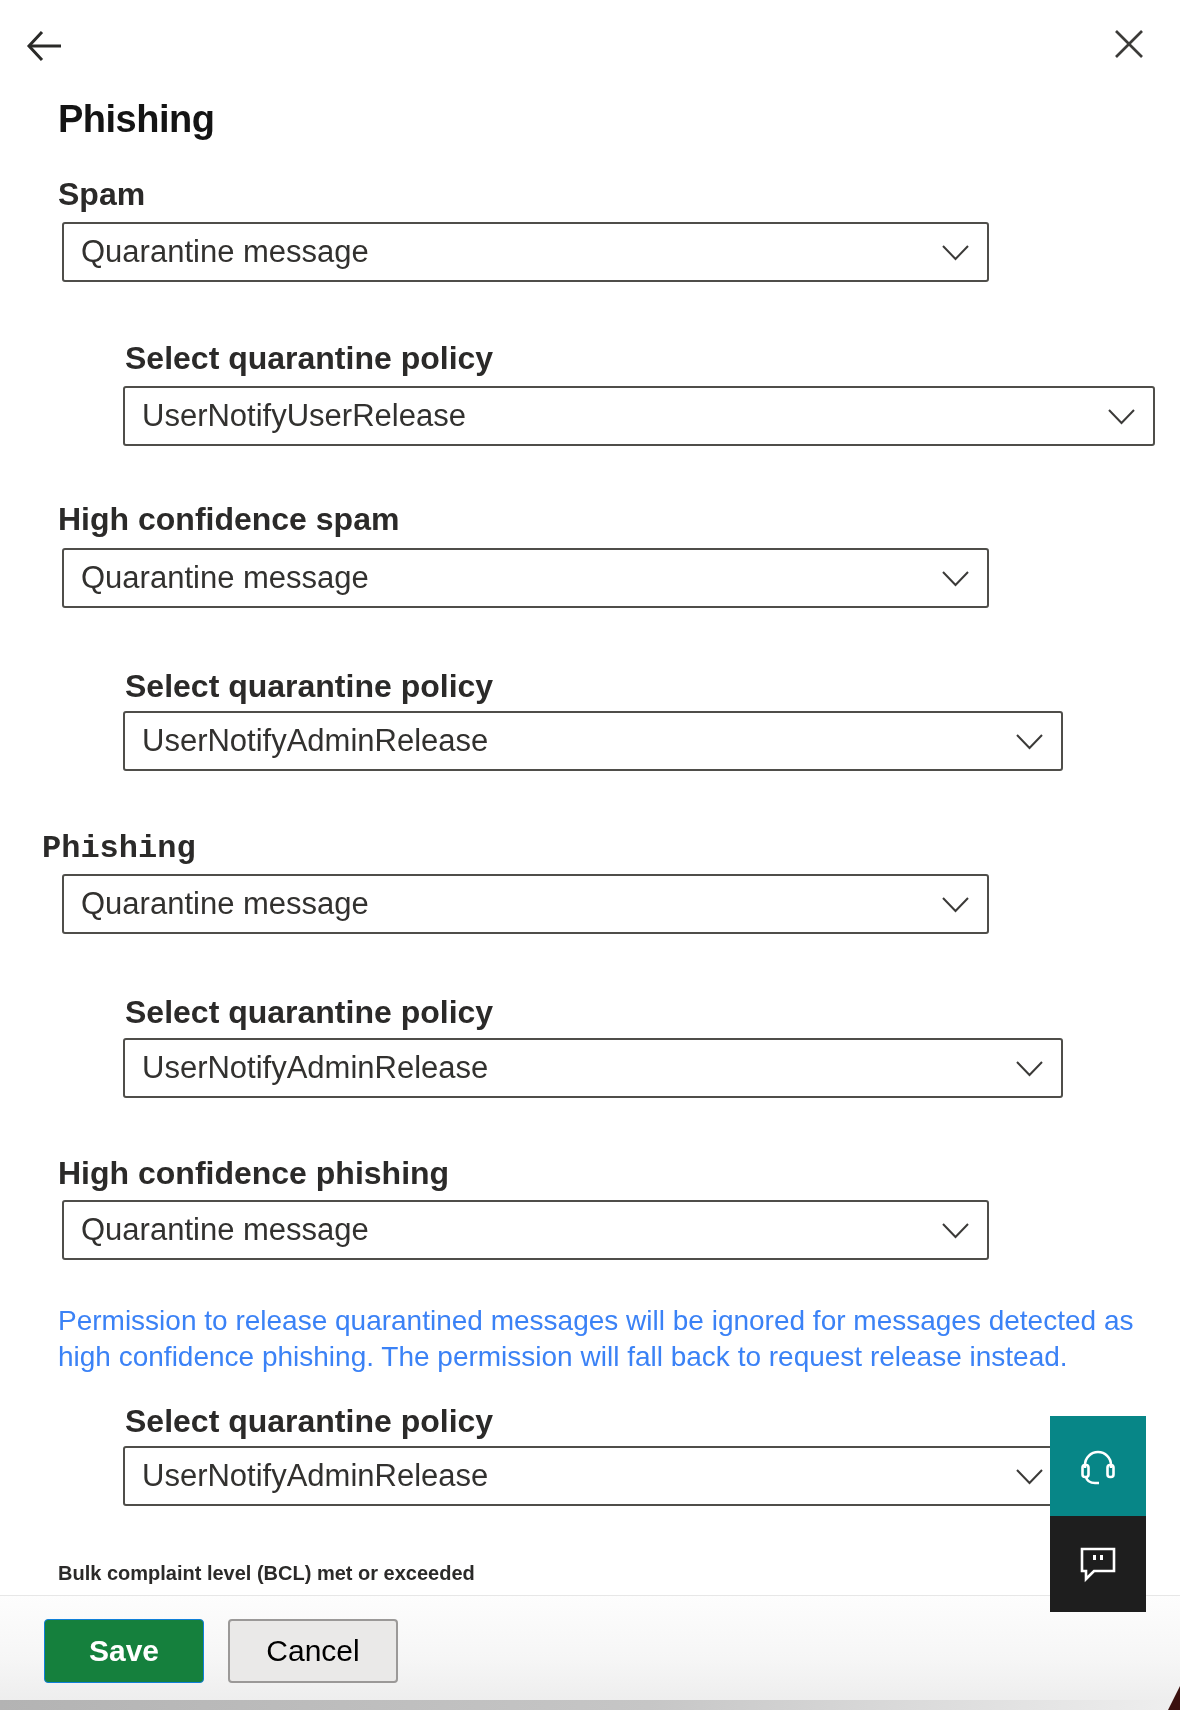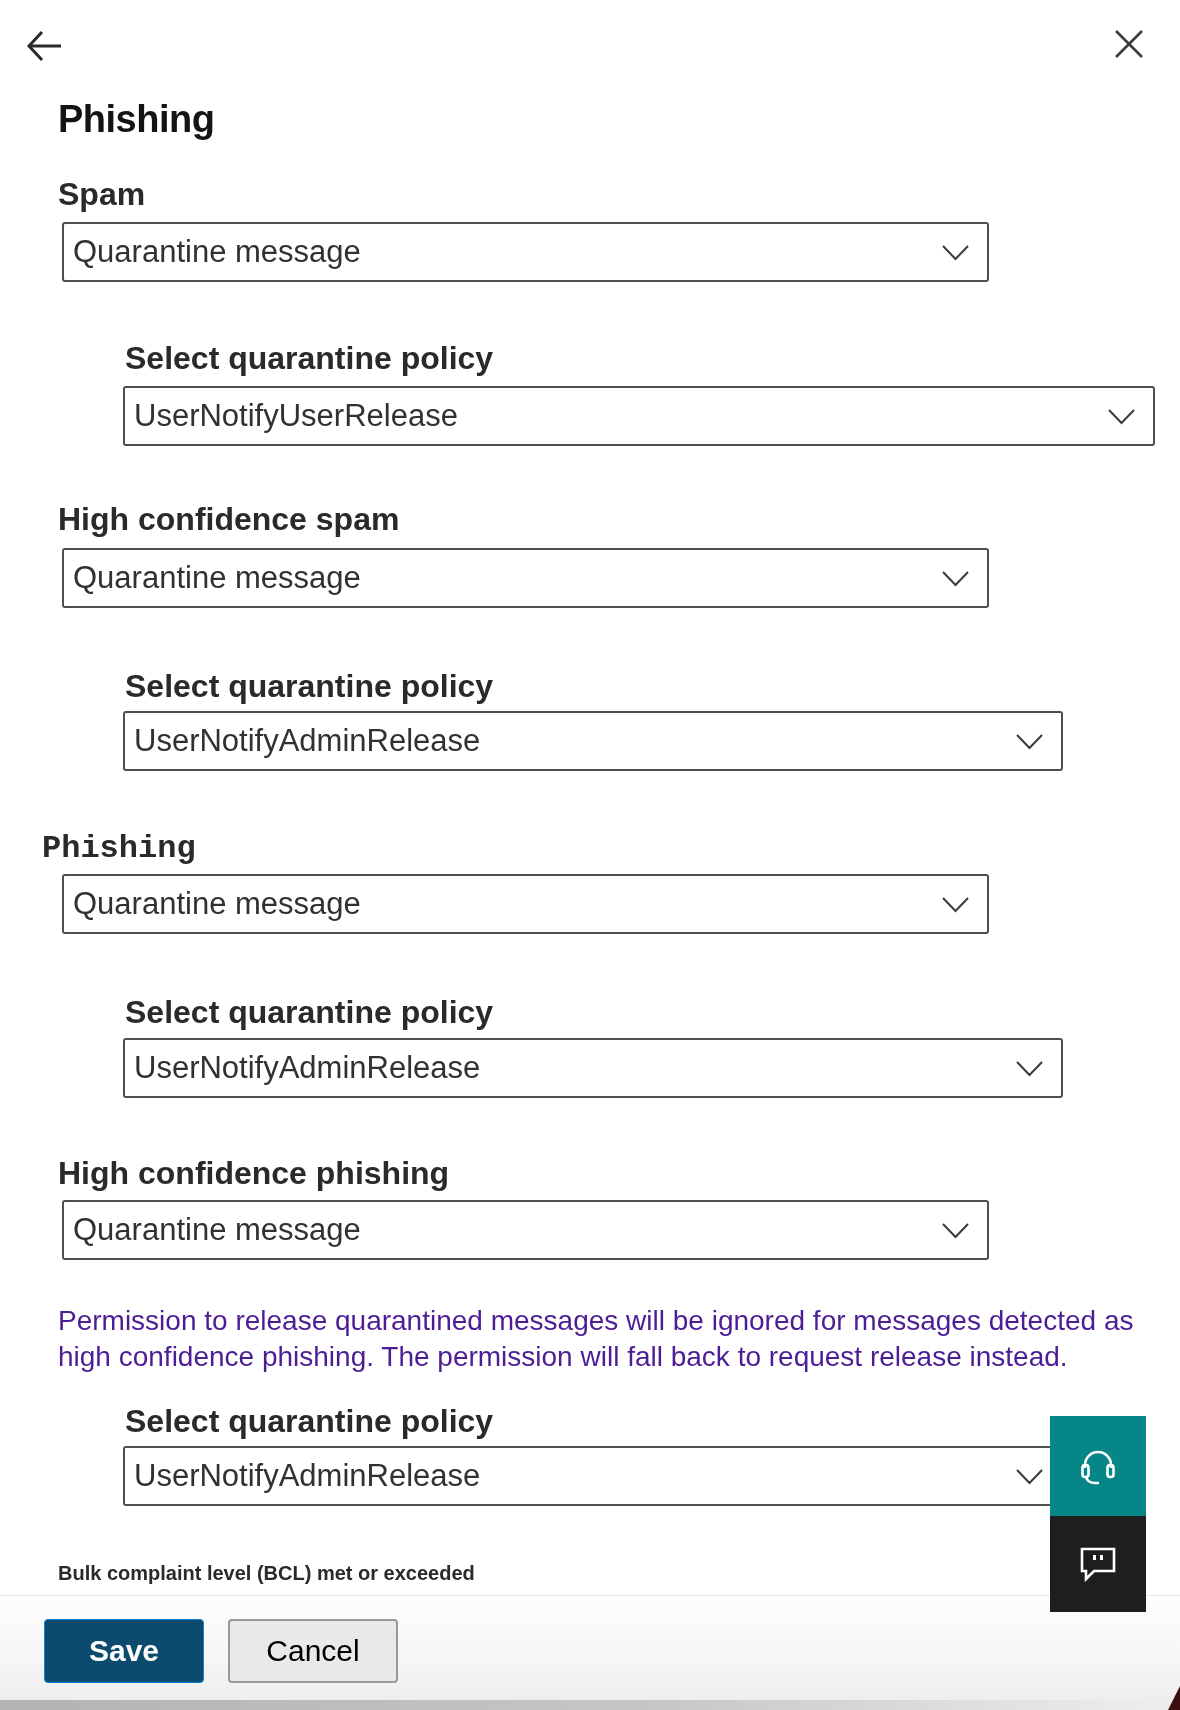--- a/index.html
+++ b/index.html
@@ -14,50 +14,50 @@
 
   
   .h1 { position:absolute; left:58px; top:98px; font-size:38px; font-weight:bold;
         color:#141414; letter-spacing:-0.5px; }
 
   
   .lbl { position:absolute; font-size:32px; font-weight:600; color:#2b2a29; white-space:nowrap; }
 
   
   .dd { position:absolute; height:60px; background:#fff; border:2px solid #4f4e4a;
-        border-radius:3px; display:flex; align-items:center; padding:0 60px 0 9px;
+        border-radius:3px; display:flex; align-items:center; padding:0 60px 0 17px;
         cursor:pointer; }
   .ddv { font-size:31px; color:#32312f; white-space:nowrap; overflow:hidden; }
   .chev { position:absolute; right:18px; top:50%; margin-top:-8px; }
 
   
   .g0-lbl{left:58px;  top:176px;} .g0-dd{left:62px;  top:222px; width:927px;}
   .g1-lbl{left:125px; top:340px;} .g1-dd{left:123px; top:386px; width:1032px;}
   .g2-lbl{left:58px;  top:501px;} .g2-dd{left:62px;  top:548px; width:927px;}
   .g3-lbl{left:125px; top:668px;} .g3-dd{left:123px; top:711px; width:940px;}
   .g4-lbl{left:42px;  top:830px;font-family:Liberation Mono, monospace;} .g4-dd{left:62px;  top:874px; width:927px;}
   .g5-lbl{left:125px; top:994px;} .g5-dd{left:123px; top:1038px; width:940px;}
   .g6-lbl{left:58px;  top:1155px;} .g6-dd{left:62px; top:1200px; width:927px;}
   .g7-lbl{left:125px; top:1403px;} .g7-dd{left:123px; top:1446px; width:940px;}
 
   .note { position:absolute; left:58px; top:1303px; width:1095px;
-          font-size:28px; line-height:36px; color:#4c1d95; }
+          font-size:28px; line-height:36px; color:#3b82f6; }
 
   .bulk { position:absolute; left:58px; top:1562px; font-size:20px; font-weight:600;
           color:#2b2a29; white-space:nowrap; z-index:1; }
 
   
   .footer { position:absolute; left:0; top:1596px; width:1180px; height:114px; z-index:4;
             background:linear-gradient(180deg,#fdfdfd 0%,#f6f6f6 55%,#ececec 100%);
             box-shadow:0 -1px 0 #e7e7e7; }
   .footer::after { content:""; position:absolute; left:0; bottom:0; width:100%; height:10px;
             background:linear-gradient(90deg,#b3b3b3 0%,#c6c6c6 55%,#efefef 100%); }
   .btn { position:absolute; top:1619px; height:64px; border-radius:4px; font-size:30px;
          cursor:pointer; z-index:5; font-family:inherit; }
-  .save { left:44px; width:160px; background:#0c4a6e; border:1px solid #0f7fd8;
+  .save { left:44px; width:160px; background:#15803d; border:1px solid #0f7fd8;
           color:#ffffff; font-weight:600; }
   .cancel { left:228px; width:170px; background:#eae9e8; border:2px solid #9b9998;
             color:#000000; font-weight:400; }
 
   
   .side { position:absolute; left:1050px; width:96px; border:none; cursor:pointer; z-index:6;
           display:flex; align-items:center; justify-content:center; }
   .help { top:1416px; height:100px; background:#078687; }
   .feedback { top:1516px; height:96px; background:#1e1e1e; }
 

